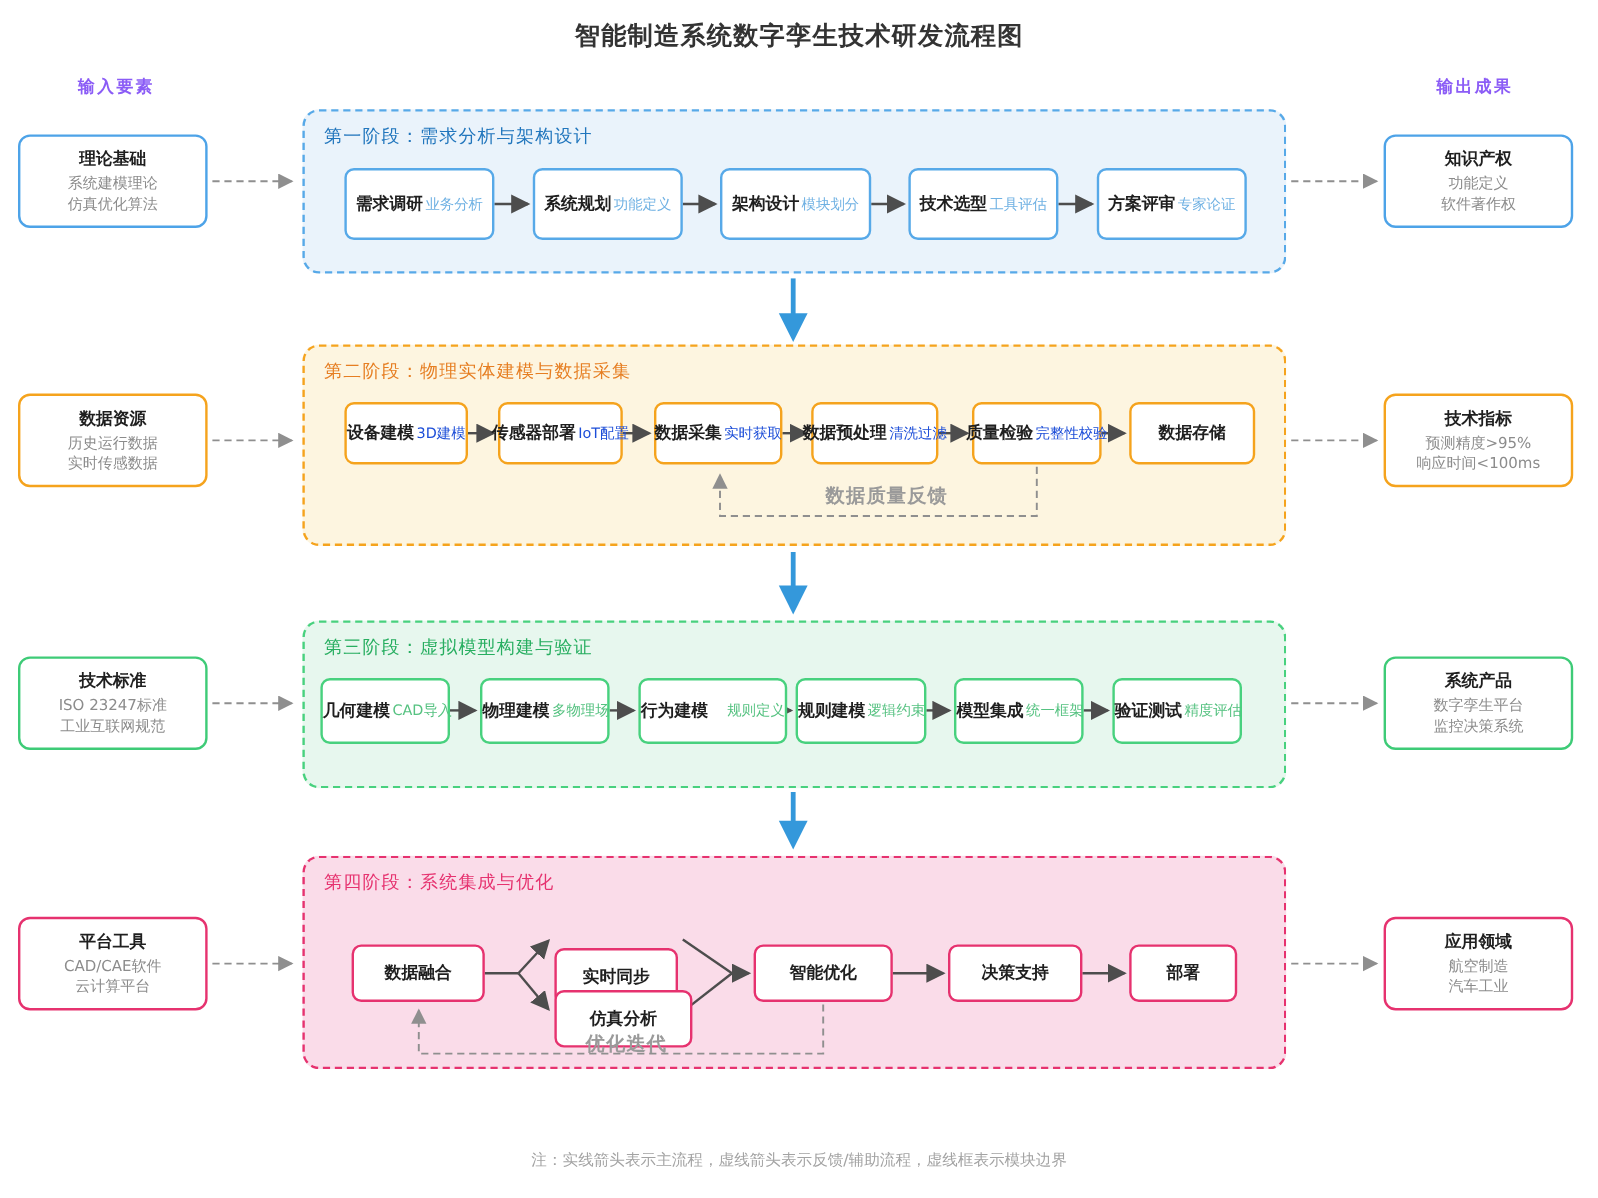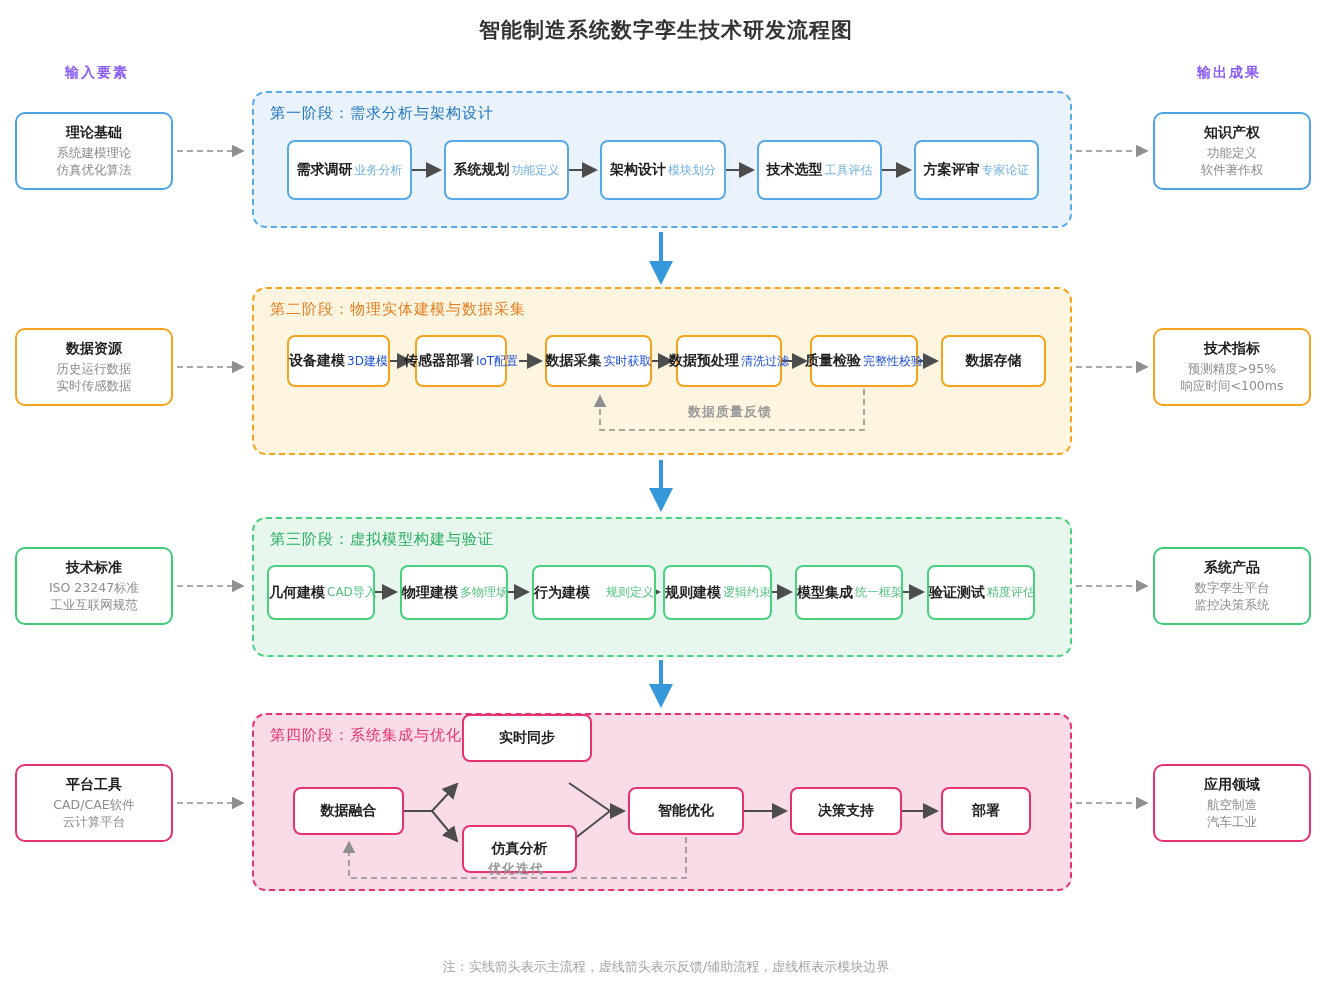--- a/index.html
+++ b/index.html
@@ -34,21 +34,21 @@
   .sub-blue { color:#6fb1e3; } .sub-orange { color:#1d4ed8; }
   .sub-green { color:#56c281; }
 
   .io-box { position:absolute; width:158px; height:78px; background:#fff; border-radius:10px;
     display:flex; flex-direction:column; align-items:center; justify-content:center; z-index:3; }
   .io-title { font-size:14px; font-weight:bold; color:#1f1f1f; margin-bottom:3px; white-space:nowrap; }
   .io-line { font-size:12.5px; color:#8c8c8c; line-height:1.35; white-space:nowrap; }
   .io-blue { border:2px solid #4da3e8; } .io-orange { border:2px solid #f5a31d; }
   .io-green { border:2px solid #3ecb77; } .io-pink { border:2px solid #e6326f; }
 
-  .fb-label { position:absolute; font-size:13px; font-weight:600; color:#9a9a9a;
+  .fb-label { position:absolute; font-size:16px; font-weight:600; color:#9a9a9a;
     letter-spacing:1px; z-index:4; }
 
   .note { position:absolute; left:0; top:958px; width:1332px; text-align:center;
     font-size:13px; color:#a3a3a3; z-index:4; }
 
   #arrow-layer { position:absolute; left:0; top:0; z-index:2; }
 </style>
 </head>
 <body>
 
@@ -201,21 +201,21 @@
   </div>
   <div class="step b-blue" style="left:914px; top:140px; width:125px; height:60px;">
     <div class="step-title">方案评审</div>
     <div class="step-sub sub-blue">专家论证</div>
   </div>
 
   <div class="step b-orange" style="left:287px; top:335px; width:103px; height:52px;">
     <div class="step-title">设备建模</div>
     <div class="step-sub sub-orange">3D建模</div>
   </div>
-  <div class="step b-orange" style="left:415px; top:335px; width:92px; height:52px;">
+  <div class="step b-orange" style="left:415px; top:335px; width:104px; height:52px;">
     <div class="step-title">传感器部署</div>
     <div class="step-sub sub-orange">IoT配置</div>
   </div>
   <div class="step b-orange" style="left:545px; top:335px; width:107px; height:52px;">
     <div class="step-title">数据采集</div>
     <div class="step-sub sub-orange">实时获取</div>
   </div>
   <div class="step b-orange" style="left:676px; top:335px; width:106px; height:52px;">
     <div class="step-title">数据预处理</div>
     <div class="step-sub sub-orange">清洗过滤</div>
@@ -251,21 +251,21 @@
     <div class="step-sub sub-green">统一框架</div>
   </div>
   <div class="step b-green" style="left:927px; top:565px; width:108px; height:55px;">
     <div class="step-title">验证测试</div>
     <div class="step-sub sub-green">精度评估</div>
   </div>
 
   <div class="step b-pink" style="left:293px; top:787px; width:111px; height:48px;">
     <div class="step-title">数据融合</div>
   </div>
-  <div class="step b-pink" style="left:462px; top:714px; width:130px; height:48px;">
+  <div class="step b-pink" style="left:462px; top:790px; width:103px; height:48px;">
     <div class="step-title">实时同步</div>
   </div>
   <div class="step b-pink" style="left:462px; top:825px; width:115px; height:48px;">
     <div class="step-title">仿真分析</div>
   </div>
   <div class="step b-pink" style="left:628px; top:787px; width:116px; height:48px;">
     <div class="step-title">智能优化</div>
   </div>
   <div class="step b-pink" style="left:790px; top:787px; width:112px; height:48px;">
     <div class="step-title">决策支持</div>

